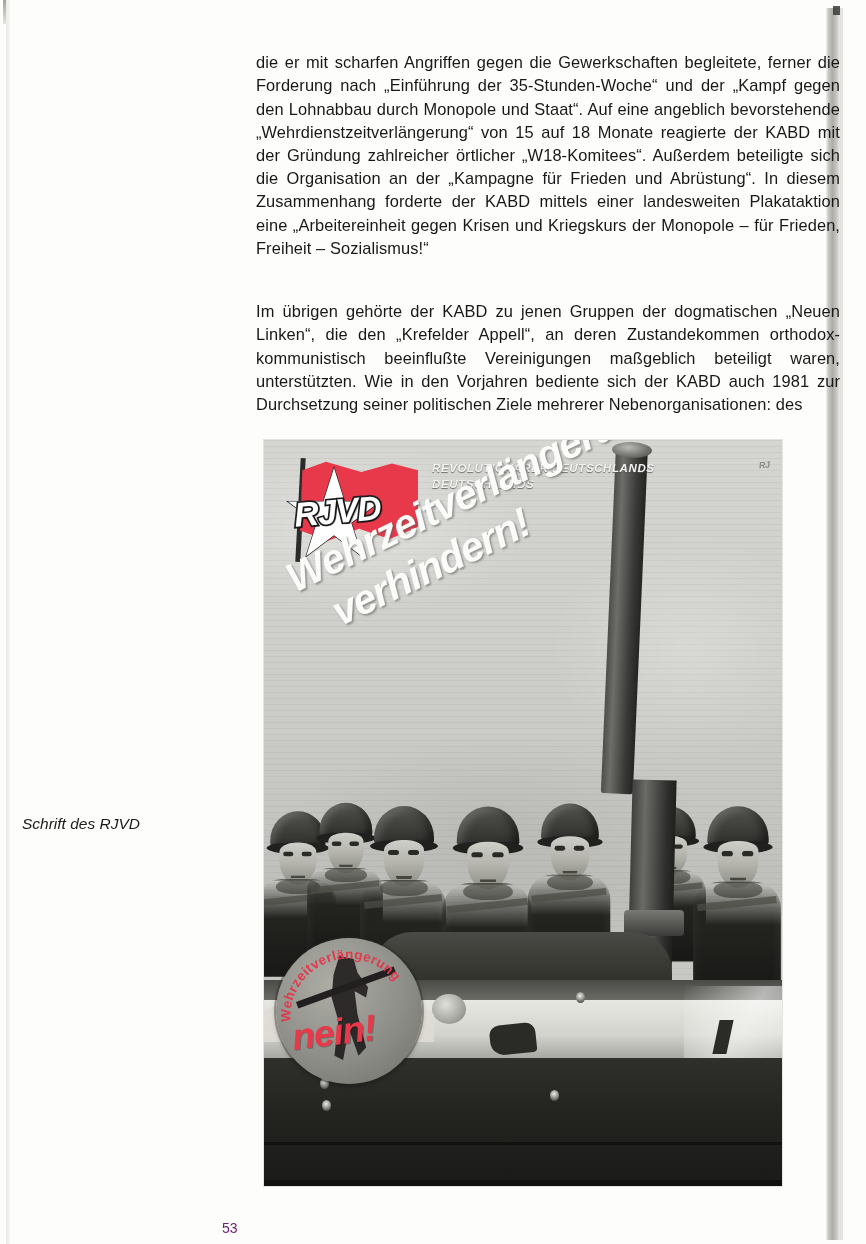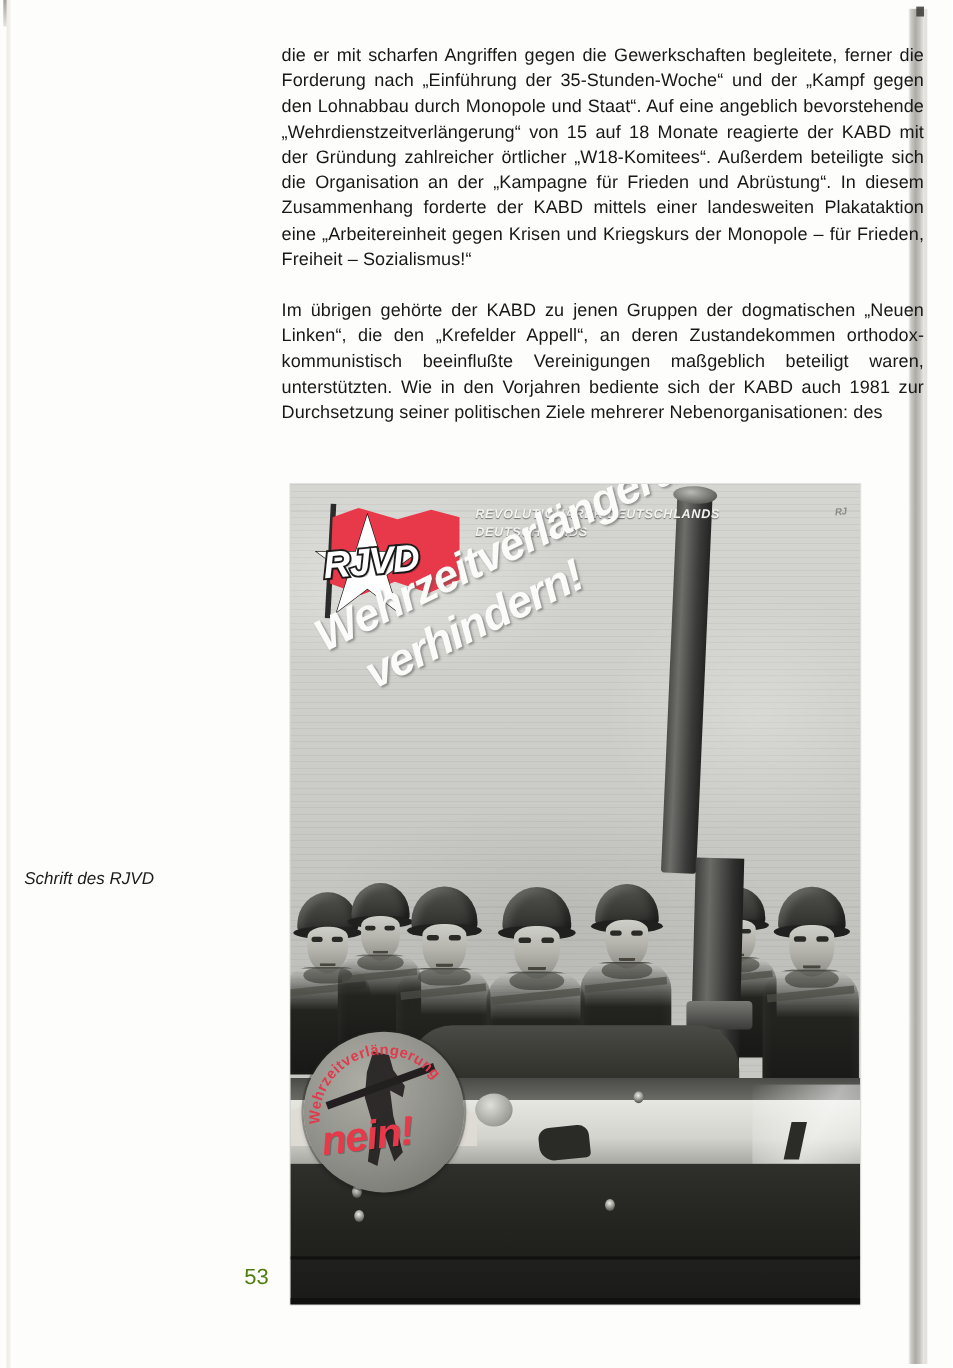--- a/index.html
+++ b/index.html
@@ -51,51 +51,51 @@
     left: 833px; top: 6px;
     width: 7px; height: 9px;
     background: #3a3935;
     opacity: .85;
   }
 
   
   .bodytext {
     position: absolute;
     left: 256px;
-    top: 16px;
+    top: 28px;
     width: 584px;
     font-size: 16.4px;
     line-height: 23.2px;
     text-align: justify;
     color: #181818;
     letter-spacing: .1px;
     white-space: pre-line;
   }
   .bodytext p { margin: 0; }
-  .bodytext p + p { margin-top: 0px; }
+  .bodytext p + p { margin-top: 17px; }
 
   
   .caption {
     position: absolute;
     left: 22px;
-    top: 790px;
+    top: 814px;
     width: 210px;
     font-size: 15.5px;
     font-style: italic;
     color: #1b1b1b;
     line-height: 20px;
   }
 
   
   .folio {
     position: absolute;
     left: 222px;
-    top: 1150px;
-    font-size: 20px;
-    color: #4d7c0f;
+    top: 1220px;
+    font-size: 14px;
+    color: #701a75;
   }
 
   
   .figure {
     position: absolute;
     left: 264px;
     top: 440px;
     width: 518px;
     height: 746px;
     overflow: hidden;

